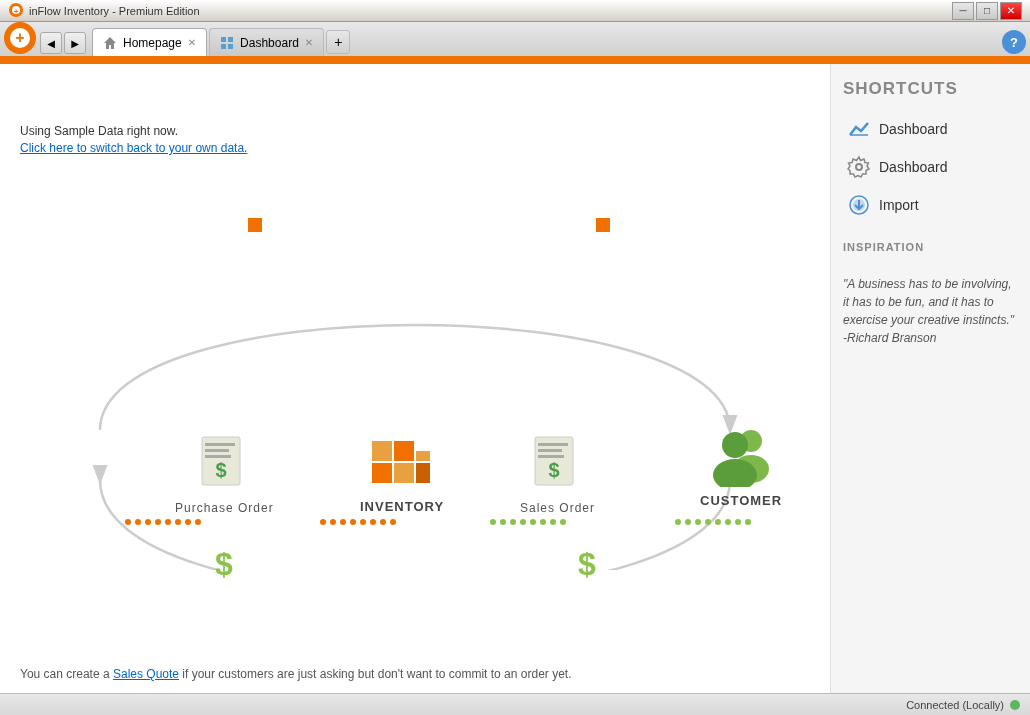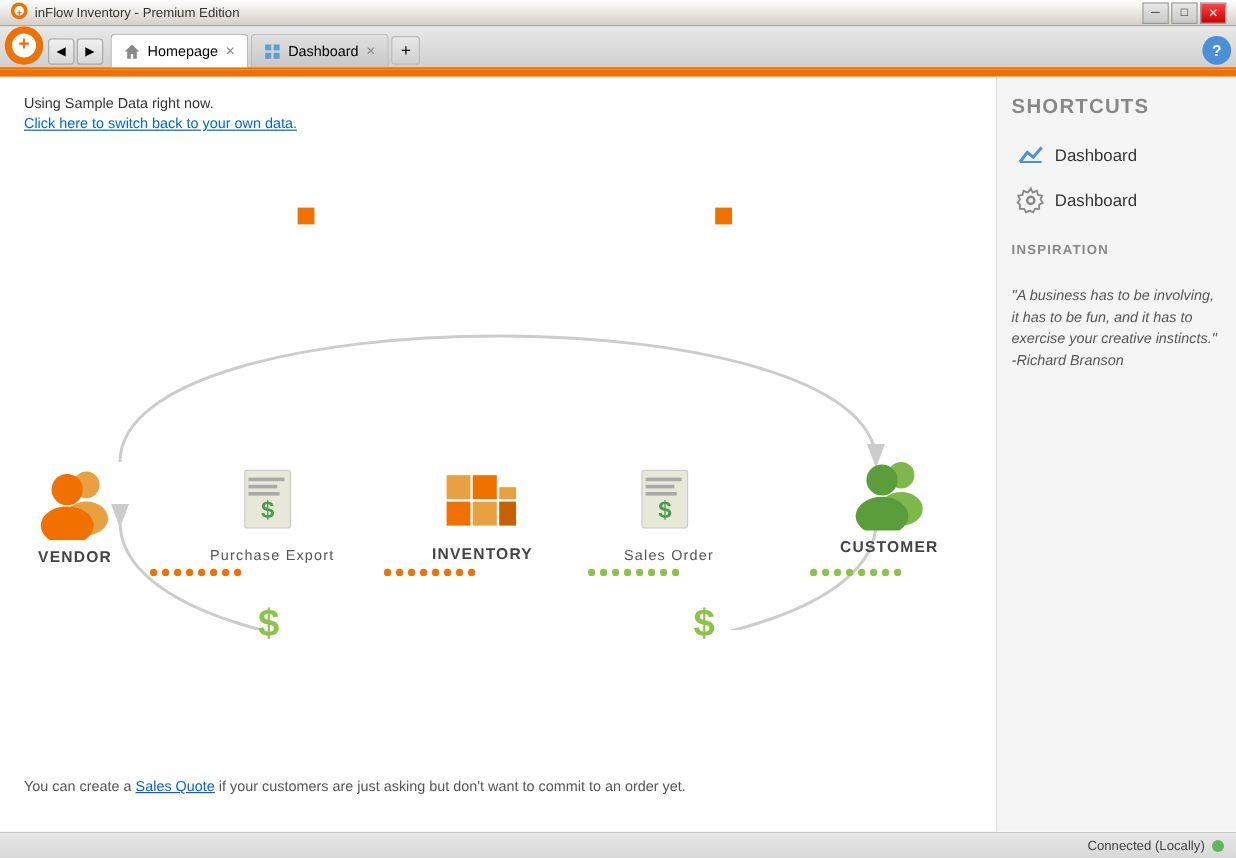--- a/index.html
+++ b/index.html
@@ -112,20 +112,21 @@
       height: calc(715px - 22px - 36px - 6px - 22px);
       background: white;
     }
 
     
     .content {
       flex: 1;
       padding: 15px 20px;
       position: relative;
       overflow: hidden;
+      margin-top: 45px;
     }
 
     .sample-data-notice {
       font-size: 12px;
       color: #333;
       margin-bottom: 3px;
     }
     .sample-data-link {
       font-size: 12px;
       color: #0066cc;
@@ -248,21 +249,21 @@
       font-size: 11px;
       color: #444;
       justify-content: flex-end;
       gap: 6px;
     }
     .connected-dot { width: 10px; height: 10px; background: #5cb85c; border-radius: 50%; }
 
     
     .bottom-note {
       position: absolute;
-      bottom: 31px;
+      bottom: 12px;
       left: 20px;
       font-size: 12px;
       color: #555;
     }
     .bottom-note a { color: #0066cc; text-decoration: underline; cursor: pointer; }
 
     
   </style>
 </head>
 <body>
@@ -336,52 +337,41 @@
           </marker>
           <marker id="arrow2" markerWidth="8" markerHeight="8" refX="2" refY="3" orient="auto">
             <path d="M8,0 L8,6 L0,3 z" fill="#ccc"></path>
           </marker>
         </defs>
 
         <rect x="208" y="8" width="14" height="14" fill="#f07000" transform="rotate(0, 215, 15)"></rect>
         <rect x="556" y="8" width="14" height="14" fill="#f07000" transform="rotate(0, 563, 15)"></rect>
       </svg>
 
-      <div class="wf-item wf-vendor">
-        <svg width="65" height="60" viewBox="0 0 65 60">
-
-          <circle cx="42" cy="14" r="11" fill="#e8a040"></circle>
-          <ellipse cx="42" cy="42" rx="18" ry="14" fill="#e8a040"></ellipse>
-
-          <circle cx="26" cy="18" r="13" fill="#f07000"></circle>
-          <ellipse cx="26" cy="48" rx="22" ry="16" fill="#f07000"></ellipse>
-        </svg>
-        <span class="wf-label">VENDOR</span>
-      </div>
 
       <div style="position:absolute; top:354px; left:105px; display:flex; gap:4px; align-items:center;">
         <div class="dot orange"></div>
           <div class="dot orange"></div>
           <div class="dot orange"></div>
           <div class="dot orange"></div>
           <div class="dot orange"></div>
           <div class="dot orange"></div>
           <div class="dot orange"></div>
           <div class="dot orange"></div>
       </div>
 
       <div class="wf-item wf-purchase">
         <svg width="55" height="60" viewBox="0 0 55 60">
           <rect x="5" y="2" width="38" height="48" rx="2" fill="#e8e8d8" stroke="#ccc" stroke-width="1"></rect>
           <rect x="8" y="8" width="30" height="3" fill="#aaa"></rect>
           <rect x="8" y="14" width="24" height="3" fill="#aaa"></rect>
           <rect x="8" y="20" width="26" height="3" fill="#aaa"></rect>
           <text x="24" y="42" text-anchor="middle" font-size="20" font-weight="bold" fill="#4a9d4a">$</text>
         </svg>
-        <span class="wf-label wf-sublabel">Purchase Export</span>
+        <span class="wf-label wf-sublabel">Purchase Order</span>
       </div>
 
       <div style="position:absolute; top:354px; left:300px; display:flex; gap:4px; align-items:center;">
         <div class="dot orange"></div>
           <div class="dot orange"></div>
           <div class="dot orange"></div>
           <div class="dot orange"></div>
           <div class="dot orange"></div>
           <div class="dot orange"></div>
           <div class="dot orange"></div>
@@ -469,20 +459,29 @@
 
 
     <div class="shortcut-item">
       <svg class="shortcut-icon" viewBox="0 0 24 24">
         <circle cx="12" cy="12" r="3" fill="none" stroke="#888" stroke-width="2"></circle>
         <path d="M12 2 L13.5 5.5 L17 4 L18 7.5 L21.5 8 L20 11 L22 14 L19 15.5 L19 19 L15.5 19 L14 22 L11 20.5 L8 22 L6.5 19 L3 19 L3 15.5 L1 14 L3 11 L1.5 8 L5 7.5 L6 4 L9.5 5.5 Z" fill="none" stroke="#888" stroke-width="1.5"></path>
       </svg>
       <span class="shortcut-label">Dashboard</span>
     </div>
 
+    <div class="shortcut-item">
+      <svg class="shortcut-icon" viewBox="0 0 24 24">
+        <circle cx="12" cy="12" r="9" fill="none" stroke="#4a90d9" stroke-width="1.5"></circle>
+        <circle cx="12" cy="12" r="6" fill="#4a90d9" opacity="0.3"></circle>
+        <path d="M8 12 L12 16 L16 12" fill="none" stroke="#4a90d9" stroke-width="2"></path>
+        <line x1="12" y1="7" x2="12" y2="16" stroke="#4a90d9" stroke-width="2"></line>
+      </svg>
+      <span class="shortcut-label">Import</span>
+    </div>
 
 
     <div class="inspiration-title">INSPIRATION</div>
     <div class="inspiration-quote">"A business has to be involving, it has to be fun, and it has to exercise your creative instincts." -Richard Branson</div>
   </div>
 </div>
 
 <div class="bottom-bar">
   <span>Connected (Locally)</span>
   <div class="connected-dot"></div>

